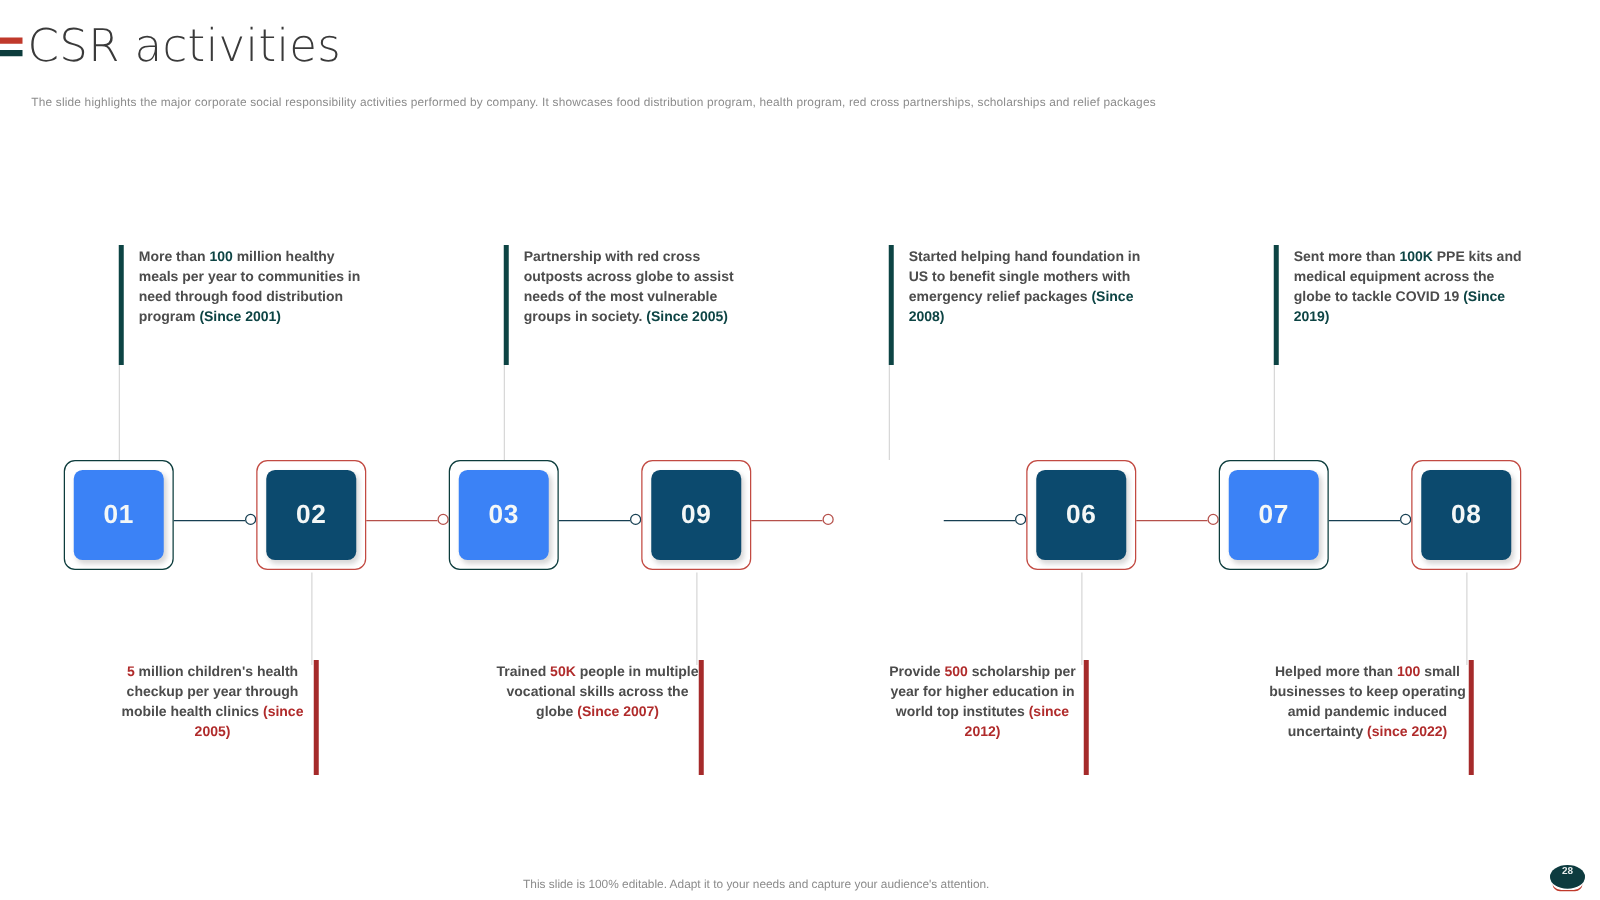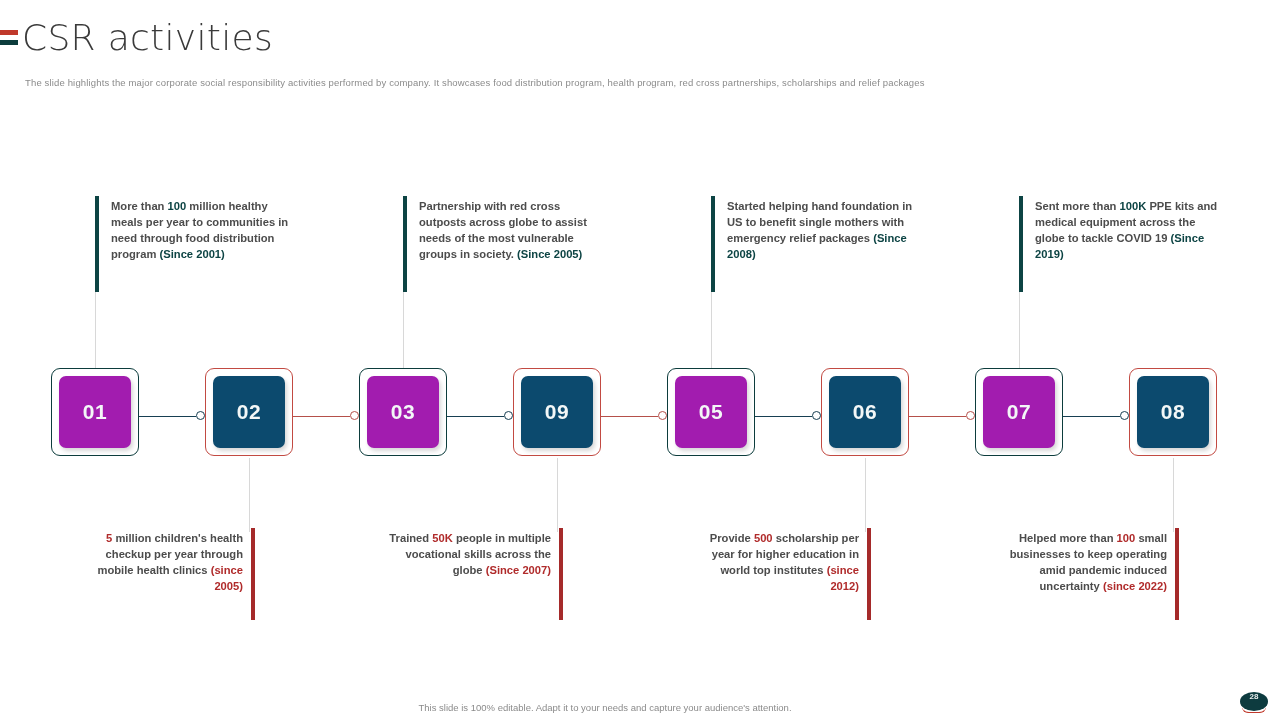--- a/index.html
+++ b/index.html
@@ -85,21 +85,21 @@
     left: 7px;
     top: 7px;
     width: 72px;
     height: 72px;
     border-radius: 7px;
     box-shadow: 2px 3px 4px rgba(0,0,0,0.16);
     display: flex;
     align-items: center;
     justify-content: center;
   }
-  .node.teal .inner { background: #a21caf; }
+  .node.teal .inner { background: #3b82f6; }
   .node.red  .inner { background: #0c4a6e; }
 
   .node .num {
     color: #f3f7f7;
     font-size: 21px;
     font-weight: bold;
     letter-spacing: 0.5px;
     font-family: "Liberation Sans", sans-serif;
   }
 
@@ -176,28 +176,28 @@
   .callout-bot .accent {
     position: absolute;
     right: 0;
     top: 0;
     width: 4px;
     height: 92px;
     background: #a52a2a;
   }
   .callout-bot .txt {
     position: absolute;
-    right: 12px;
+    right: 0;
     top: 2px;
     width: 170px;
     font-size: 11.2px;
     font-weight: bold;
     line-height: 16.1px;
     color: #4c4c4c;
-    text-align: right;
+    text-align: center;
     font-family: "Liberation Sans", sans-serif;
   }
   .callout-bot .hl,
   .callout-bot .since { color: #b02b2b; }
 
   
   #footer-note {
     position: absolute;
     left: 0;
     top: 702px;
@@ -302,25 +302,20 @@
     <div class="node teal" style="left: 359px;">
       <div class="inner">
         <span class="num">03</span>
       </div>
     </div>
     <div class="node red" style="left: 513px;">
       <div class="inner">
         <span class="num">09</span>
       </div>
     </div>
-    <div class="node teal" style="left: 667px;">
-      <div class="inner">
-        <span class="num">05</span>
-      </div>
-    </div>
     <div class="node red" style="left: 821px; padding-left: 32px;">
       <div class="inner">
         <span class="num">06</span>
       </div>
     </div>
     <div class="node teal" style="left: 975px;">
       <div class="inner">
         <span class="num">07</span>
       </div>
     </div>

